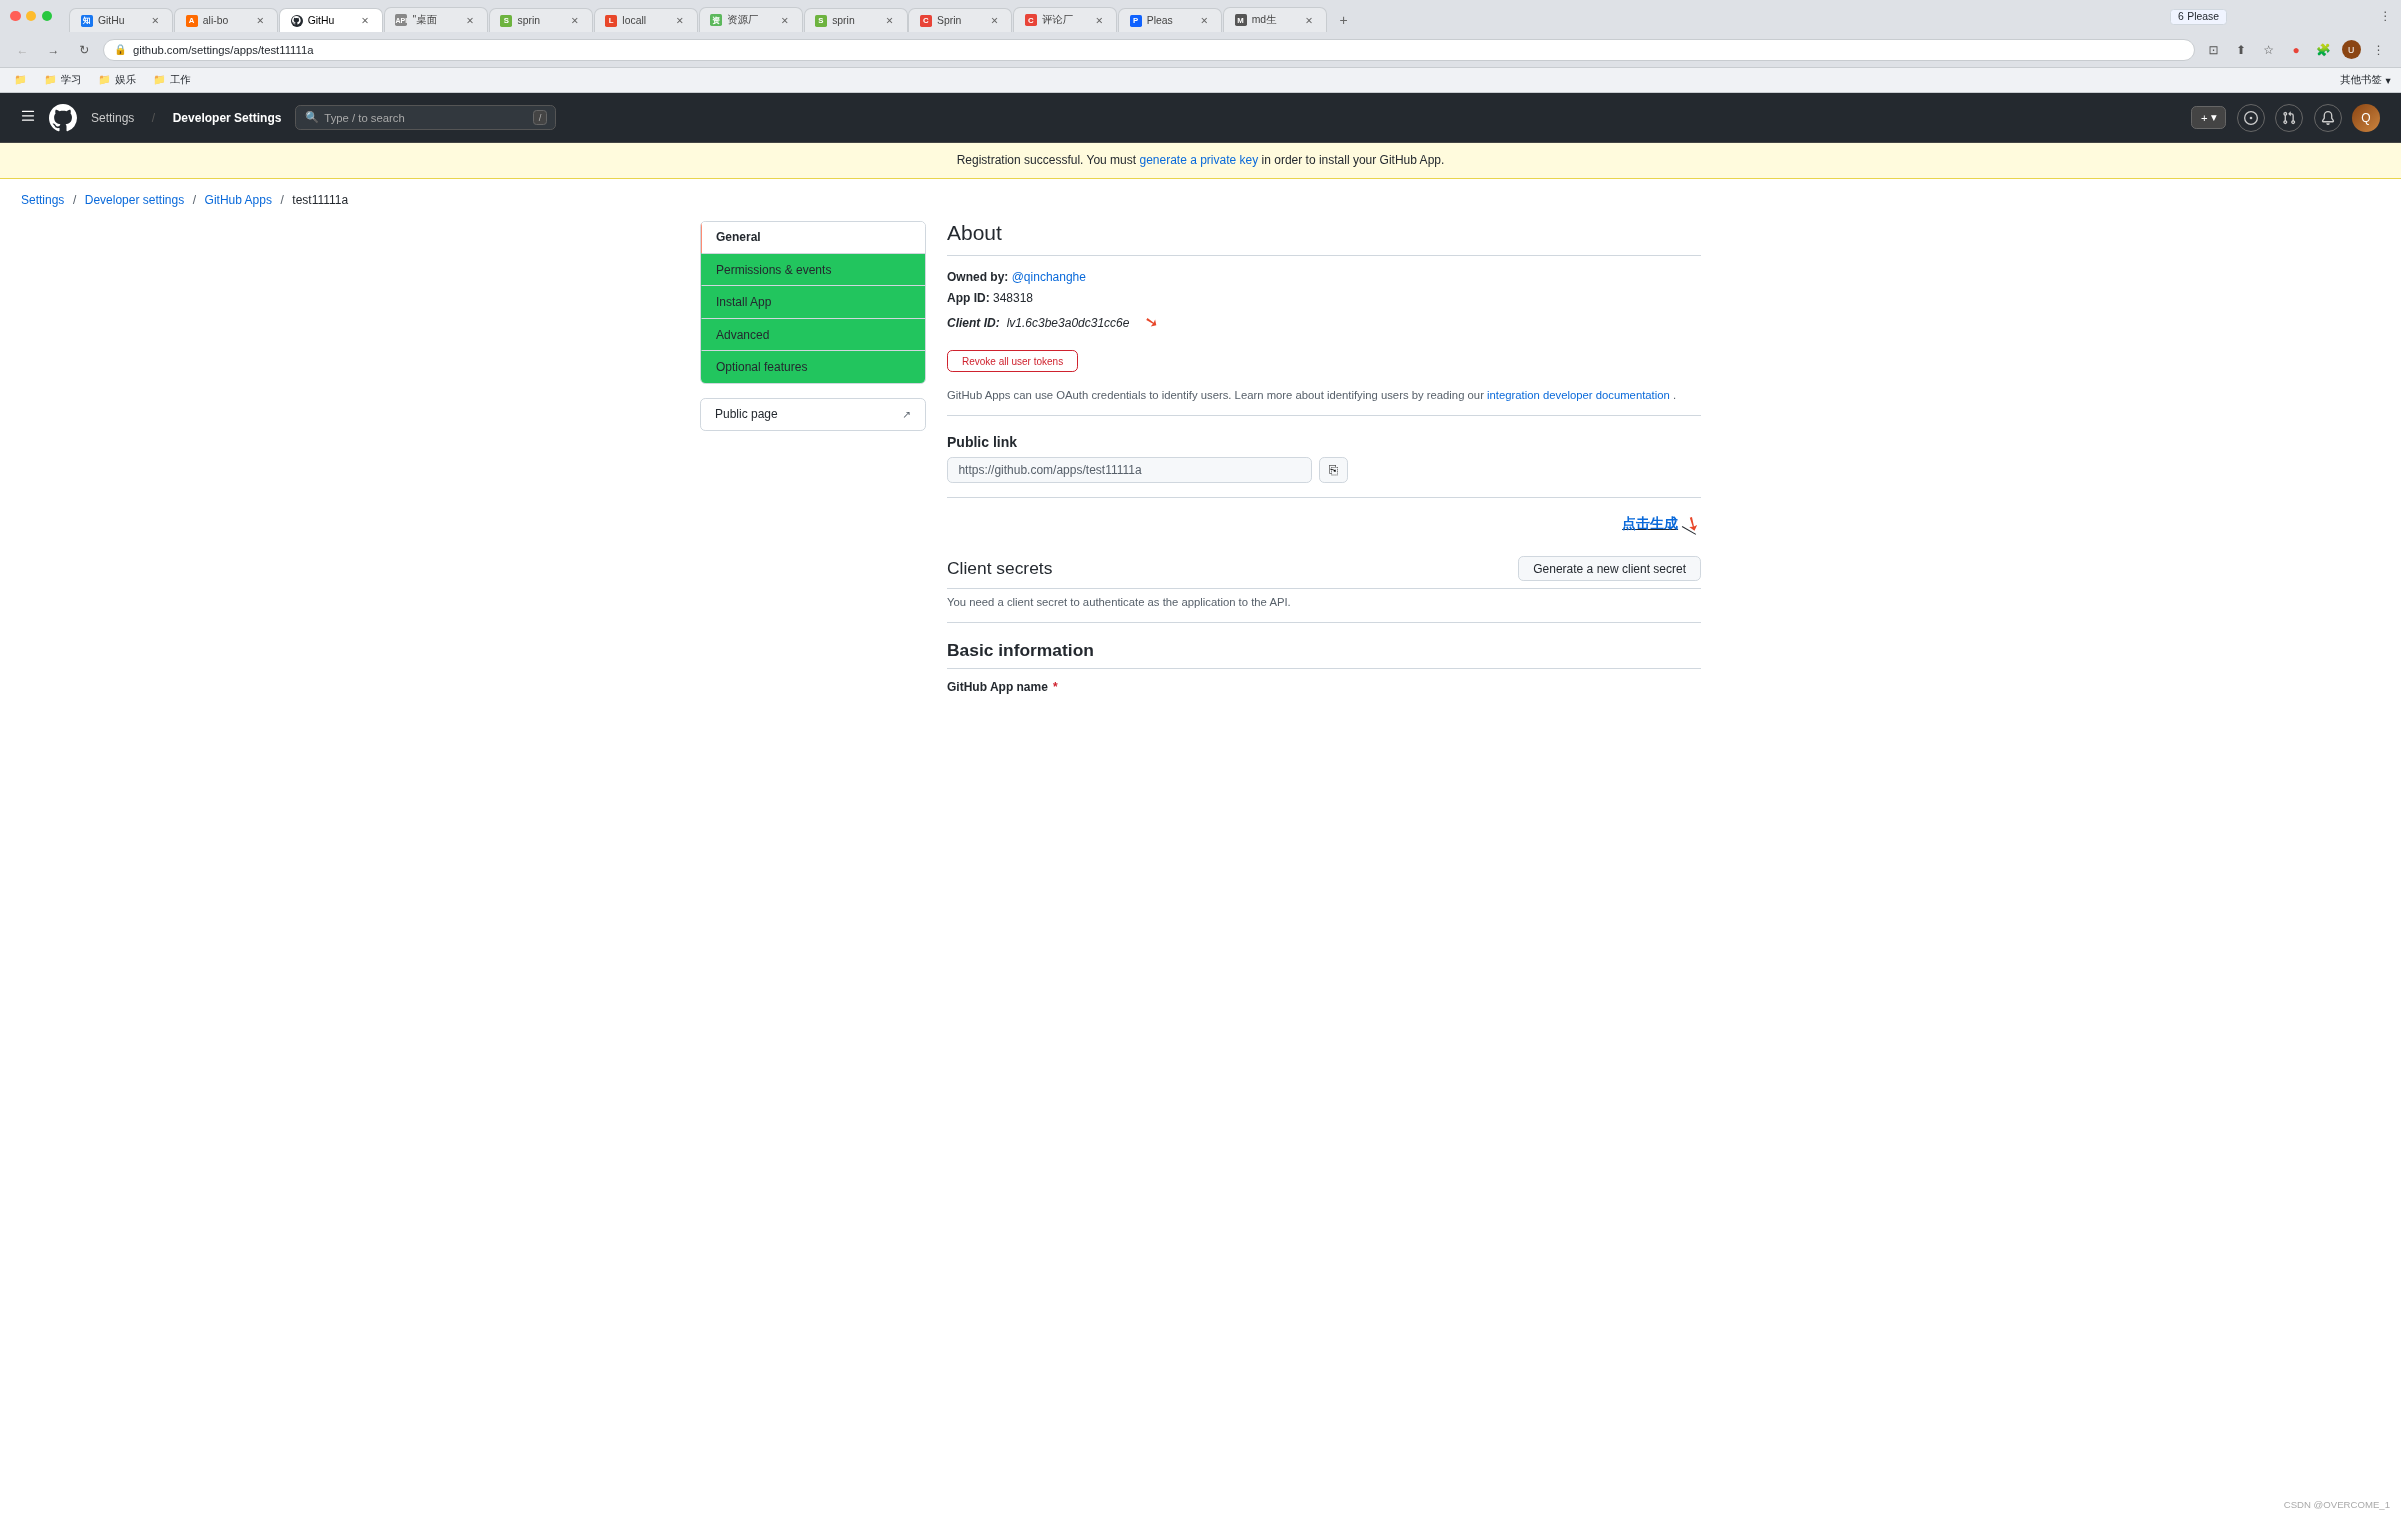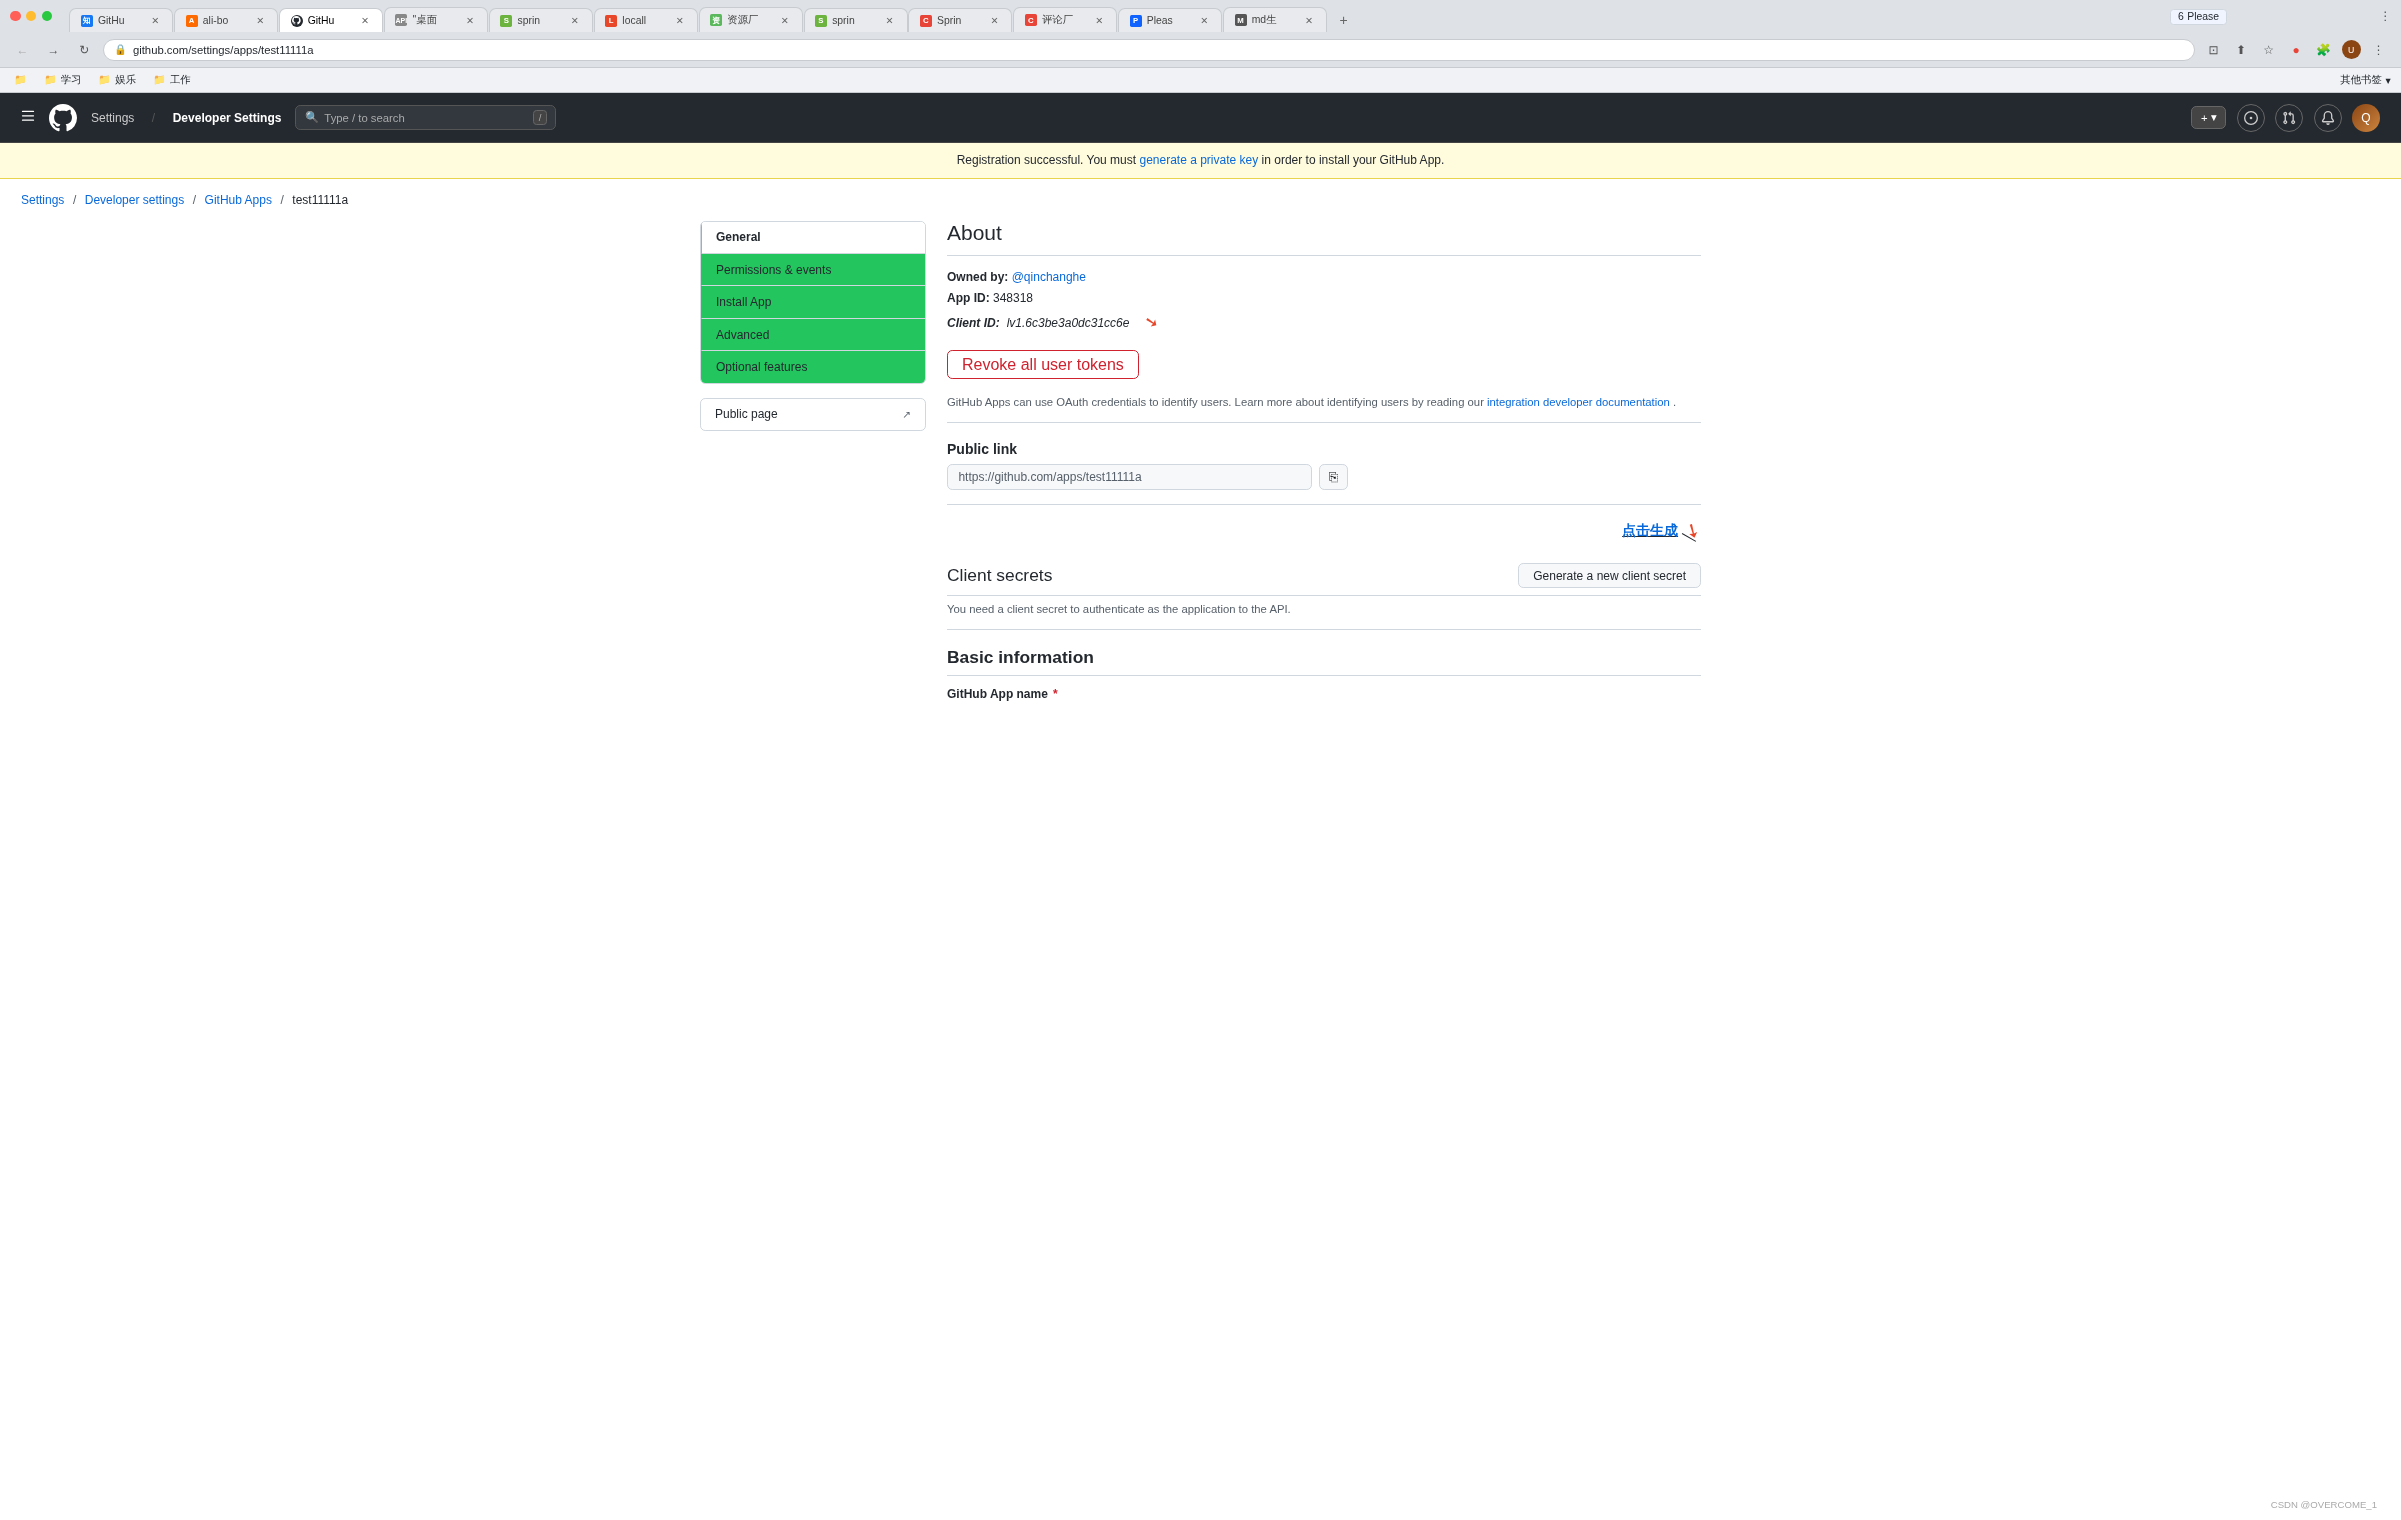--- a/index.html
+++ b/index.html
@@ -74,21 +74,21 @@
     .external-icon { font-size: 10.4px; color: #57606a; }
 
     
     .content { flex: 1; }
 
     
     .section-title { font-size: 21px; font-weight: 400; padding-bottom: 10.4px; border-bottom: 0.9px solid #d0d7de; margin-bottom: 14px; }
     .about-row { margin-bottom: 7px; font-size: 12px; color: #24292f; }
     .about-label { font-weight: 600; }
     .about-link { color: #0969da; text-decoration: none; }
-    .revoke-btn { display: inline-flex; align-items: center; margin: 10.4px 0; padding: 4.3px 14px; font-size: 16px; color: #cf222e; background: #fff; border: 0.9px solid #cf222e; border-radius: 5.2px; cursor: pointer; }
+    .revoke-btn { display: inline-flex; align-items: center; margin: 10.4px 0; padding: 4.3px 14px; font-size: 10px; color: #cf222e; background: #fff; border: 0.9px solid #cf222e; border-radius: 5.2px; cursor: pointer; }
     .about-desc { font-size: 11.3px; color: #57606a; margin: 7px 0; }
     .about-desc a { color: #0969da; text-decoration: none; }
 
     
     .subsection-title { font-size: 14px; font-weight: 600; margin: 17.4px 0 7px; }
     .public-link-row { display: flex; align-items: center; gap: 7px; }
     .public-link-input { flex: 1; max-width: 365px; padding: 5.2px 10.4px; border: 0.9px solid #d0d7de; border-radius: 5.2px; font-size: 12px; color: #57606a; background: #f6f8fa; }
     .copy-btn { padding: 5.2px 8.7px; border: 0.9px solid #d0d7de; border-radius: 5.2px; background: #f6f8fa; cursor: pointer; font-size: 12px; }
 
     
@@ -385,21 +385,21 @@
 
     <div>
       <div class="field-label">
         <span>GitHub App name</span>
         <span class="required-star">*</span>
       </div>
     </div>
   </div>
 </div>
 
-<div style="position:fixed; bottom:10.4px; right:24px; font-size:9.6px; color:#aaa;">
+<div style="position:fixed; bottom:10.4px; right:11px; font-size:9.6px; color:#aaa;">
   CSDN @OVERCOME_1
 </div>
 
 <div style="position:fixed; top:8.7px; right:174px; background:#f0f4ff; border:0.9px solid #d0d7de; border-radius:3.5px; padding:1.7px 7px; font-size:10.4px; color:#24292f; display:flex; align-items:center; gap:3.5px;">
   <span>6</span>
   <span>Please</span>
 </div>
 
 
 </body></html>

